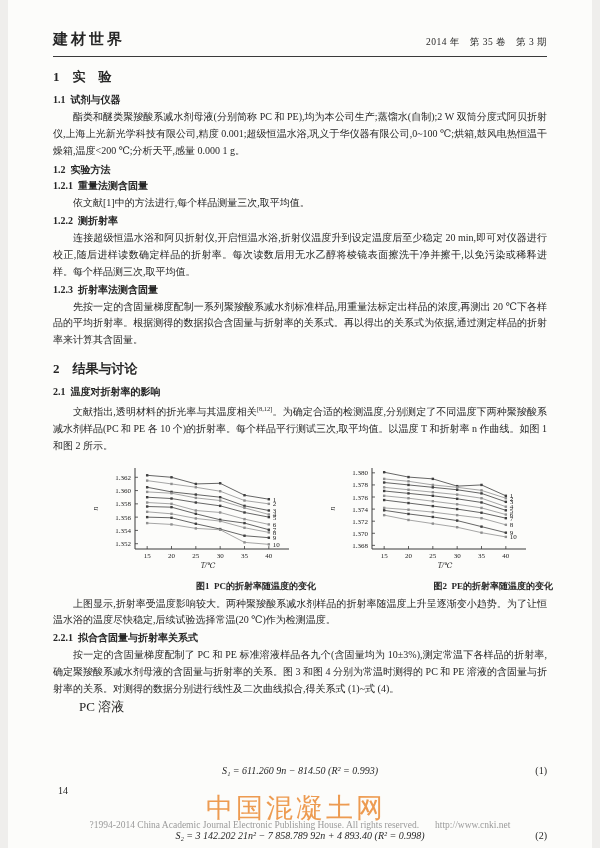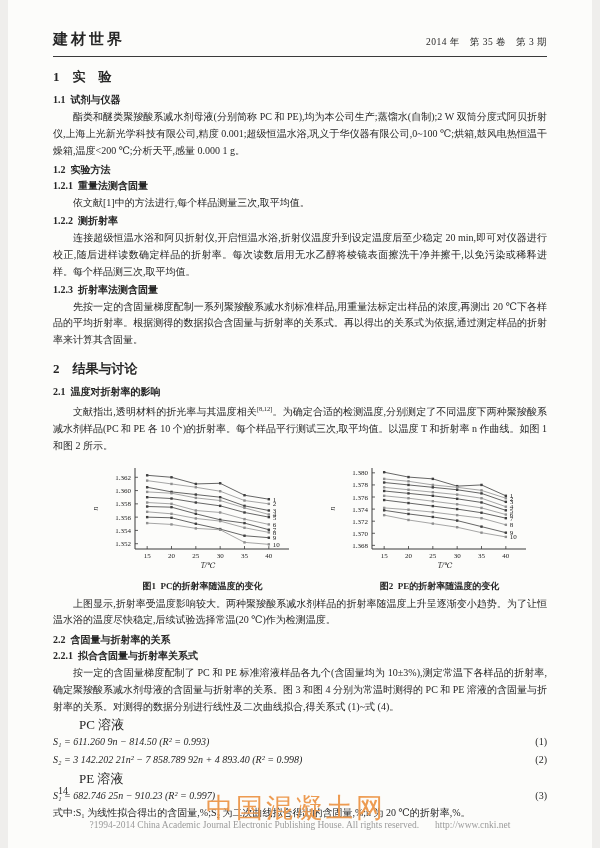--- a/index.html
+++ b/index.html
@@ -11,22 +11,22 @@
   .hdr .jt{font-size:15px;font-weight:bold;letter-spacing:3px;}
   .hdr .iss{font-size:9.5px;white-space:pre;letter-spacing:.5px;}
   h1{font-size:13px;margin:11px 0 7px 0;white-space:pre;font-weight:bold;}
   h2{font-size:10px;margin:4px 0 2px 0;white-space:pre;font-weight:bold;}
   h3{font-size:10px;margin:2px 0 2px 0;white-space:pre;font-weight:bold;}
   p.body{font-size:10px;line-height:16.8px;margin:0;text-align:justify;text-indent:2em;}
   p.noindent{text-indent:0;}
   sup{font-size:6.5px;}
   .figs{display:flex;margin:6px 0 3px 0;padding-left:36px;gap:10px;}
   figure{margin:0;}
-  figcaption{font-size:9px;font-weight:bold;text-align:center;white-space:pre;margin-top:1px;}
-  .eqline{position:relative;font-size:10px;line-height:18.5px;}
+  figcaption{font-size:9px;font-weight:bold;text-align:right;white-space:pre;margin-top:1px;}
+  .eqline{position:relative;font-size:10px;line-height:18.5px;text-align:center;margin-top:47px;}
   .eqline .f{font-style:italic;white-space:pre;}
   .eqline .n{position:absolute;right:0;top:0;}
   .plabel{font-size:13px;line-height:17px;text-indent:2em;margin:0;}
   .pagenum{position:absolute;left:50px;bottom:52px;font-size:10px;}
   .wm{position:absolute;left:0;right:8px;bottom:22px;text-align:center;color:#ED9B51;
       font-size:27px;letter-spacing:3px;font-family:Liberation Sans, sans-serif;margin-top:21px;}
   .ftr{position:absolute;left:0;right:0;bottom:18px;text-align:center;color:#9a9a9a;font-size:9.5px;}
   .ftr a{color:#9a9a9a;text-decoration:none;margin-left:16px;}
   svg text{font-family:"Liberation Serif","DejaVu Serif",serif;}
 </style>
@@ -287,21 +287,20 @@
               <rect x="154.3" y="70.47910447761114" width="2.4" height="2.4" fill="#8f8f8f"></rect>
               <rect x="178.63333333333333" y="74.71044776119409" width="2.4" height="2.4" fill="#8f8f8f"></rect>
               <text x="183.83333333333331" y="78.41044776119409" font-size="7" fill="#222">10</text>
             </svg></div>
         <figcaption>图2 PE的折射率随温度的变化</figcaption>
       </figure>
     </div>
 
     <p class="body">上图显示,折射率受温度影响较大。两种聚羧酸系减水剂样品的折射率随温度上升呈逐渐变小趋势。为了让恒温水浴的温度尽快稳定,后续试验选择常温(20 ℃)作为检测温度。</p>
 
-    <h2>2.2 含固量与折射率的关系</h2>
     <h3>2.2.1 拟合含固量与折射率关系式</h3>
     <p class="body">按一定的含固量梯度配制了 PC 和 PE 标准溶液样品各九个(含固量均为 10±3%),测定常温下各样品的折射率,确定聚羧酸系减水剂母液的含固量与折射率的关系。图 3 和图 4 分别为常温时测得的 PC 和 PE 溶液的含固量与折射率的关系。对测得的数据分别进行线性及二次曲线拟合,得关系式 (1)~式 (4)。</p>
 
     <p class="plabel">PC 溶液</p>
     <div class="eqline">
       <span class="f">S₁ = 611.260 9n − 814.50 (R² = 0.993)</span>
       <span class="n">(1)</span>
     </div>
     <div class="eqline">
       <span class="f">S₂ = 3 142.202 21n² − 7 858.789 92n + 4 893.40 (R² = 0.998)</span>

